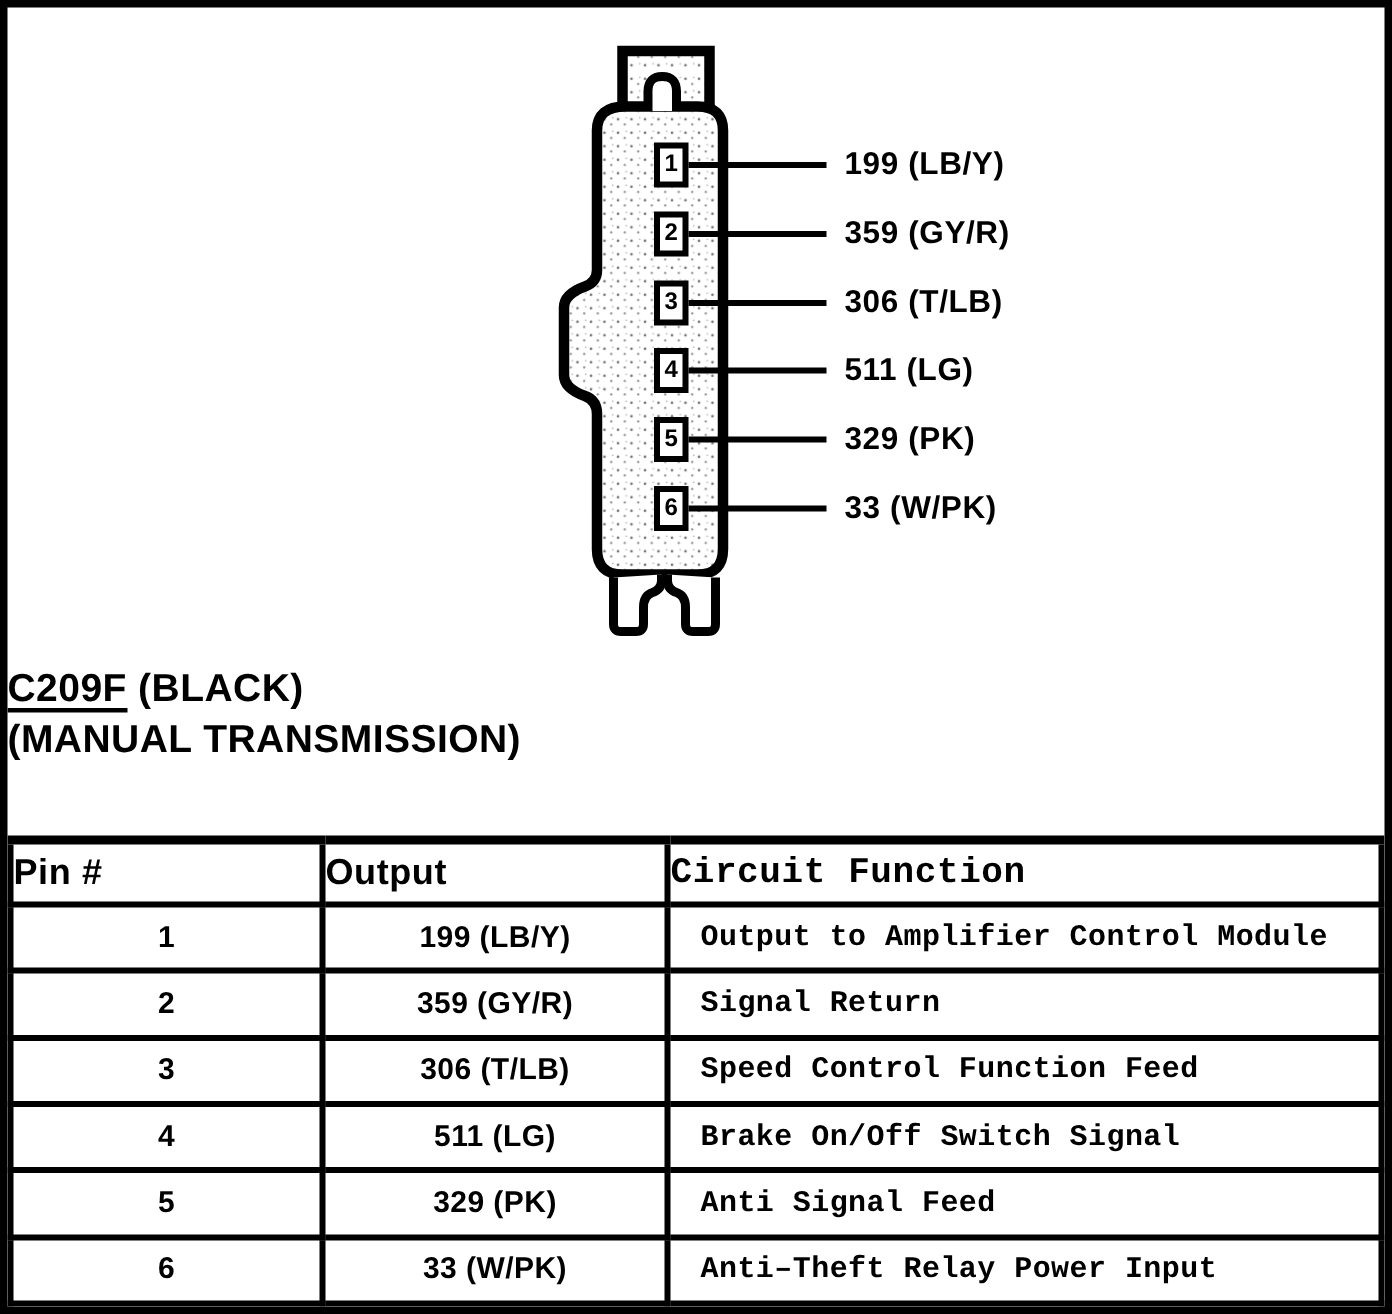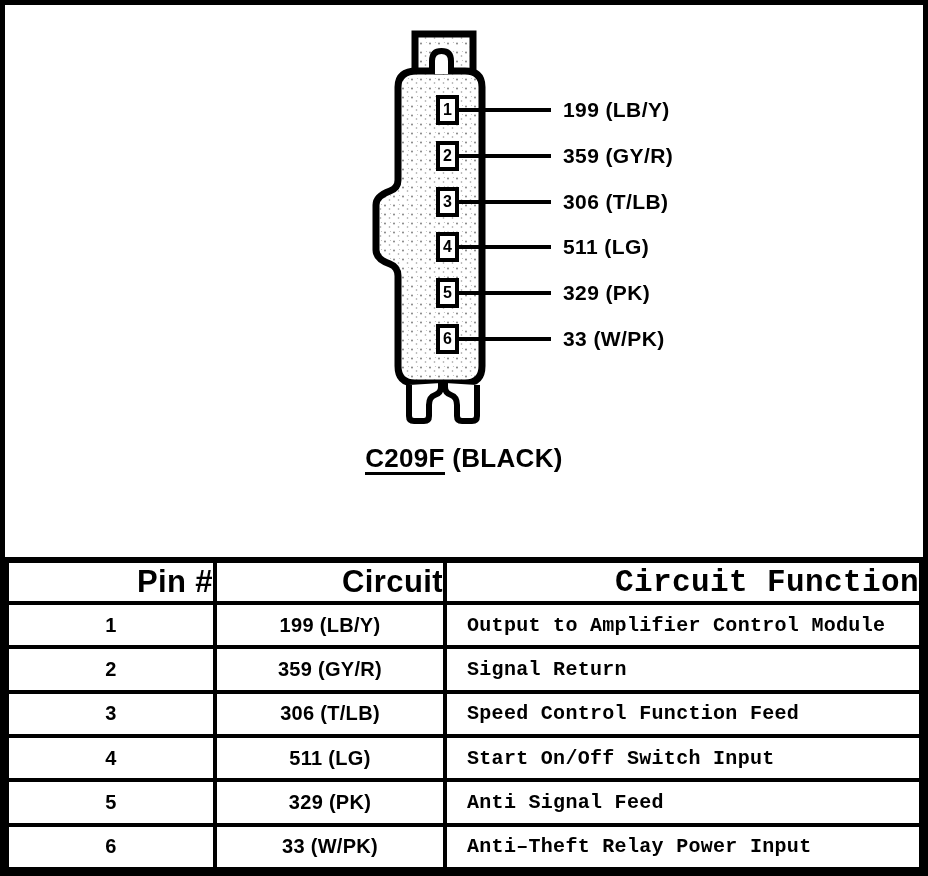--- a/index.html
+++ b/index.html
@@ -66,21 +66,21 @@
     letter-spacing: 0.4px;
     white-space: nowrap;
   }
 
   
   .title-block {
     position: absolute;
     left: 0;
     top: 436px;
     width: 100%;
-    text-align: center;
+    text-align: left;
     font-weight: bold;
   }
   .title-line {
     font-size: 26px;
     line-height: 34px;
     letter-spacing: 0.3px;
     white-space: nowrap;
   }
   .connector-id {
     display: inline-block;
@@ -101,23 +101,23 @@
   .pinout-table th,
   .pinout-table td {
     border: 4px solid #000;
     font-weight: bold;
     vertical-align: middle;
     padding: 0;
   }
   .pinout-table tr.header-row th {
     border-top-width: 6px;
     height: 38px;
-    font-size: 31px;
+    font-size: 24px;
     letter-spacing: 0.4px;
-    text-align: right;
+    text-align: left;
   }
   .pinout-table td {
     font-size: 20px;
     letter-spacing: 0.3px;
   }
   .pinout-table td.col0,
   .pinout-table td.col1 {
     text-align: center;
   }
   .pinout-table td.col2,
@@ -183,32 +183,33 @@
       <div class="wire-label" style="top: 275.2px;">329 (PK)</div>
       <div class="pin-box" style="top: 319px;">6</div>
       <div class="leader-line" style="top: 332px;"></div>
       <div class="wire-label" style="top: 321px;">33 (W/PK)</div>
     </div>
 
   <div class="title-block">
     <div class="title-line">
       <span class="connector-id">C209F</span><span>&nbsp;</span><span>(BLACK)</span>
     </div>
+    <div class="title-line">(MANUAL TRANSMISSION)</div>
   </div>
 
   <table class="pinout-table">
     <colgroup>
       <col style="width:208px">
       <col style="width:230px">
       <col>
     </colgroup>
     <thead>
       <tr class="header-row">
         <th>Pin #</th>
-        <th>Circuit</th>
+        <th>Output</th>
         <th class="col2h">Circuit Function</th>
       </tr>
     </thead>
     <tbody>
         <tr>
           <td class="col0">1</td>
           <td class="col1">199 (LB/Y)</td>
           <td class="col2">Output to Amplifier Control Module</td>
         </tr>
         <tr>
@@ -217,21 +218,21 @@
           <td class="col2">Signal Return</td>
         </tr>
         <tr>
           <td class="col0">3</td>
           <td class="col1">306 (T/LB)</td>
           <td class="col2">Speed Control Function Feed</td>
         </tr>
         <tr>
           <td class="col0">4</td>
           <td class="col1">511 (LG)</td>
-          <td class="col2">Start On/Off Switch Input</td>
+          <td class="col2">Brake On/Off Switch Signal</td>
         </tr>
         <tr>
           <td class="col0">5</td>
           <td class="col1">329 (PK)</td>
           <td class="col2">Anti Signal Feed</td>
         </tr>
         <tr>
           <td class="col0">6</td>
           <td class="col1">33 (W/PK)</td>
           <td class="col2">Anti–Theft Relay Power Input</td>

